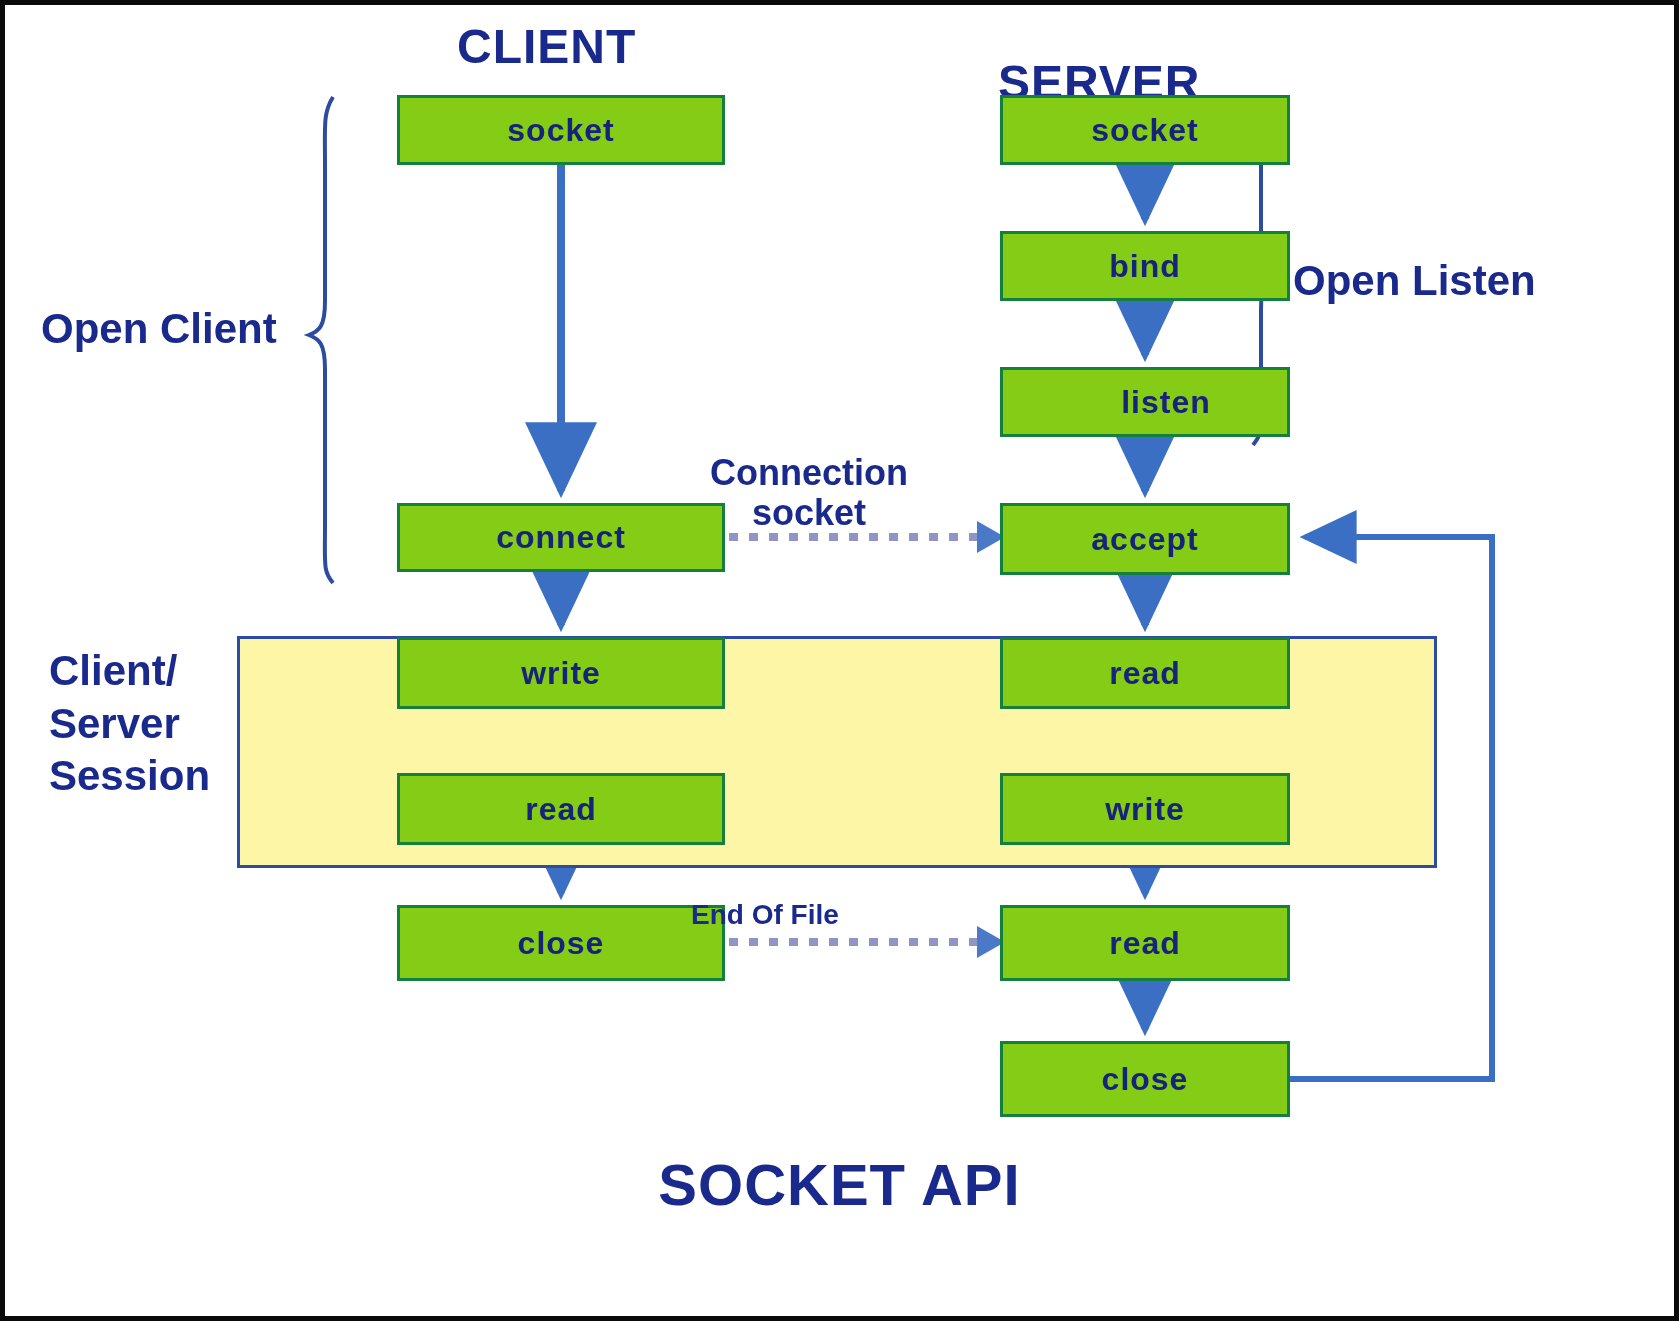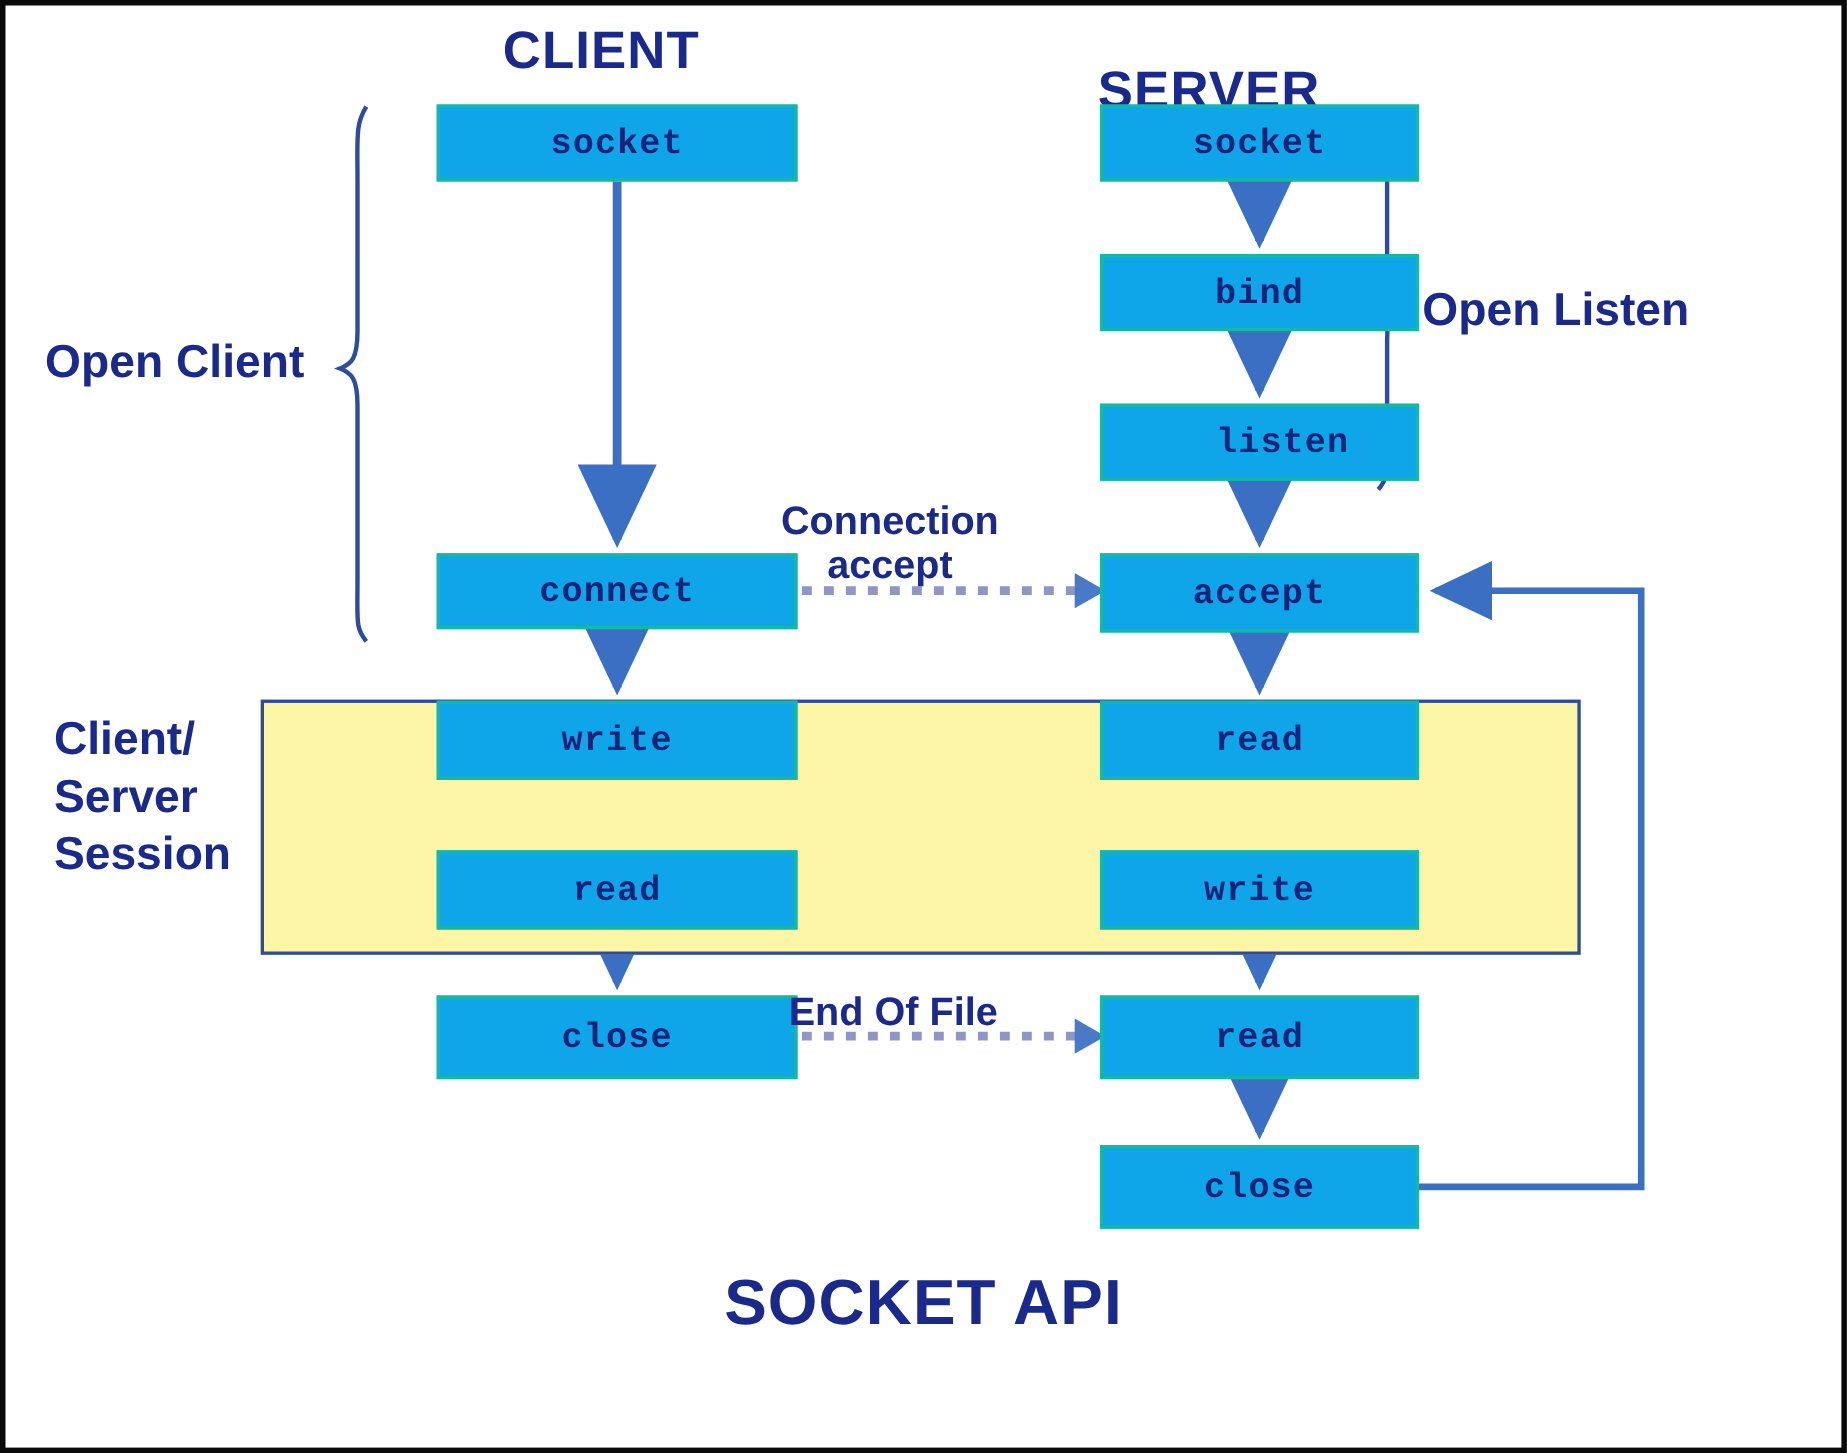--- a/index.html
+++ b/index.html
@@ -30,27 +30,27 @@
     font-family: "Liberation Sans", sans-serif;
     font-weight: bold;
     font-size: 48px;
     color: #1a2a8c;
     letter-spacing: 1px;
     white-space: nowrap;
   }
   
   .pbox {
     position: absolute;
-    background: #0ea5e9;
-    border: 3px solid #14b8a6;
+    background: #84cc16;
+    border: 3px solid #15803d;
     box-sizing: border-box;
     display: flex;
     align-items: center;
     justify-content: center;
-    font-family: Liberation Mono, monospace;
+    font-family: Liberation Sans, sans-serif;
     font-weight: bold;
     font-size: 32px;
     color: #16237a;
     letter-spacing: 1px;
   }
   
   #session-region {
     position: absolute;
     background: #fdf6a7;
     border: 3px solid #2d4ba0;
@@ -74,24 +74,24 @@
   }
   #label-conn-req {
     font-size: 36px;
     left: 684px; top: 448px;
     width: 240px;
     text-align: center;
     line-height: 1.1;
     white-space: normal;
   }
   #label-eof {
-    font-size: 36px;
+    font-size: 28px;
     left: 686px; top: 894px;
     width: 216px;
-    text-align: right;
+    text-align: left;
   }
   #diagram-title {
     position: absolute;
     left: 0; right: 0;
     top: 1146px;
     text-align: center;
     font-family: "Liberation Sans", sans-serif;
     font-weight: bold;
     font-size: 58px;
     color: #1a2a8c;
@@ -170,19 +170,19 @@
   <div class="pbox" style="left:995px; top:768px;  width:290px; height:72px;">write</div>
   <div class="pbox" style="left:995px; top:900px;  width:290px; height:76px;">read</div>
   <div class="pbox" style="left:995px; top:1036px; width:290px; height:76px;">close</div>
 
   <div class="annot" id="label-open-client">Open Client</div>
 
   <div class="annot" id="label-open-listen">Open Listen</div>
 
   <div class="annot" id="label-session">Client/ Server Session</div>
 
-  <div class="annot" id="label-conn-req">Connection accept</div>
+  <div class="annot" id="label-conn-req">Connection socket</div>
 
   <div class="annot" id="label-eof">End Of File</div>
 
   <div id="diagram-title">SOCKET API</div>
 
 </div>
 
 </body></html>

